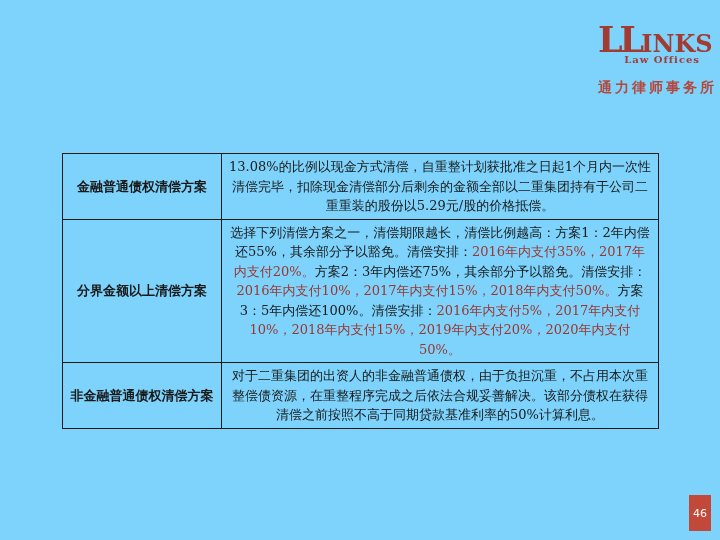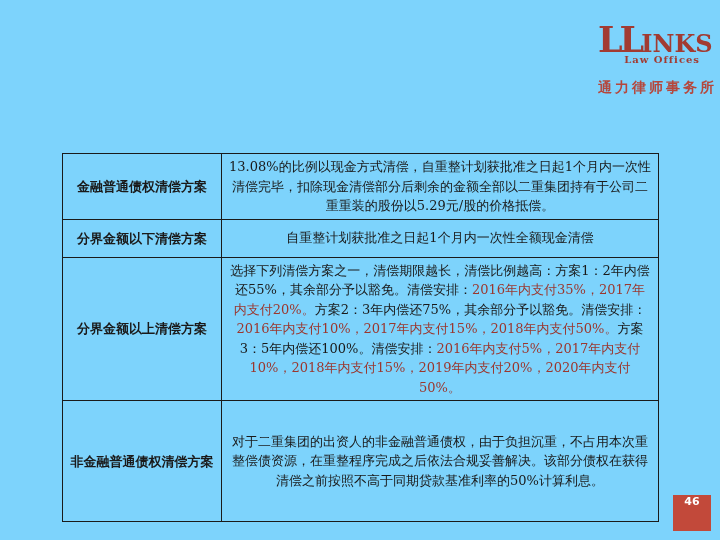--- a/index.html
+++ b/index.html
@@ -31,48 +31,44 @@
     font-size:13px;line-height:17px;padding:2px;margin-left:31px;
   }
   .content-cell{
     font-size:13px;line-height:19.5px;padding:3px 7px;vertical-align:middle;text-align:center;
   }
   .content-cell.center{text-align:center;}
   .seg{color:var(--text,#1a1a1a);}
   .seg.red{color:var(--red-text,#9B372E);}
   
   .page-badge{
-    position:absolute;right:9px;bottom:9px;width:38px;height:36px;
+    position:absolute;right:9px;bottom:9px;width:22px;height:36px;
     background:var(--badge-bg,#C2493A);color:#fff;
-    display:flex;justify-content:center;
-    font-family:"DejaVu Sans","Liberation Sans",sans-serif;font-size:11px;font-weight:bold;
+    display:flex;align-items:center;justify-content:center;
+    font-family:"DejaVu Sans","Liberation Sans",sans-serif;font-size:11px;font-weight:normal;
   }
 </style>
 </head>
 <body>
 
 <div class="slide">
 
   <div class="logo">
     <div class="wordmark"><span class="ll">LL</span><span class="inks">INKS</span></div>
     <div class="law-offices">Law Offices</div>
     <div class="cn-name">通力律师事务所</div>
   </div>
 
   <table class="claims-table">
     <tbody>
         <tr>
           <td class="label-cell">金融普通债权清偿方案</td>
           <td class="content-cell"><span class="seg">13.08%的比例以现金方式清偿，自重整计划获批准之日起1个月内一次性清偿完毕，扣除现金清偿部分后剩余的金额全部以二重集团持有于公司二重重装的股份以5.29元/股的价格抵偿。</span></td>
         </tr>
         <tr>
-          <td class="label-cell">分界金额以下清偿方案</td>
-          <td class="content-cell center"><span class="seg">自重整计划获批准之日起1个月内一次性全额现金清偿</span></td>
-        </tr>
-        <tr>
           <td class="label-cell">分界金额以上清偿方案</td>
           <td class="content-cell"><span class="seg">选择下列清偿方案之一，清偿期限越长，清偿比例越高：方案1：2年内偿还55%，其余部分予以豁免。清偿安排：</span><span class="seg red">2016年内支付35%，2017年内支付20%。</span><span class="seg">方案2：3年内偿还75%，其余部分予以豁免。清偿安排：</span><span class="seg red">2016年内支付10%，2017年内支付15%，2018年内支付50%。</span><span class="seg">方案3：5年内偿还100%。清偿安排：</span><span class="seg red">2016年内支付5%，2017年内支付10%，2018年内支付15%，2019年内支付20%，2020年内支付50%。</span></td>
         </tr>
         <tr>
           <td class="label-cell">非金融普通债权清偿方案</td>
           <td class="content-cell"><span class="seg">对于二重集团的出资人的非金融普通债权，由于负担沉重，不占用本次重整偿债资源，在重整程序完成之后依法合规妥善解决。该部分债权在获得清偿之前按照不高于同期贷款基准利率的50%计算利息。</span></td>
         </tr>
       </tbody>
   </table>
 

